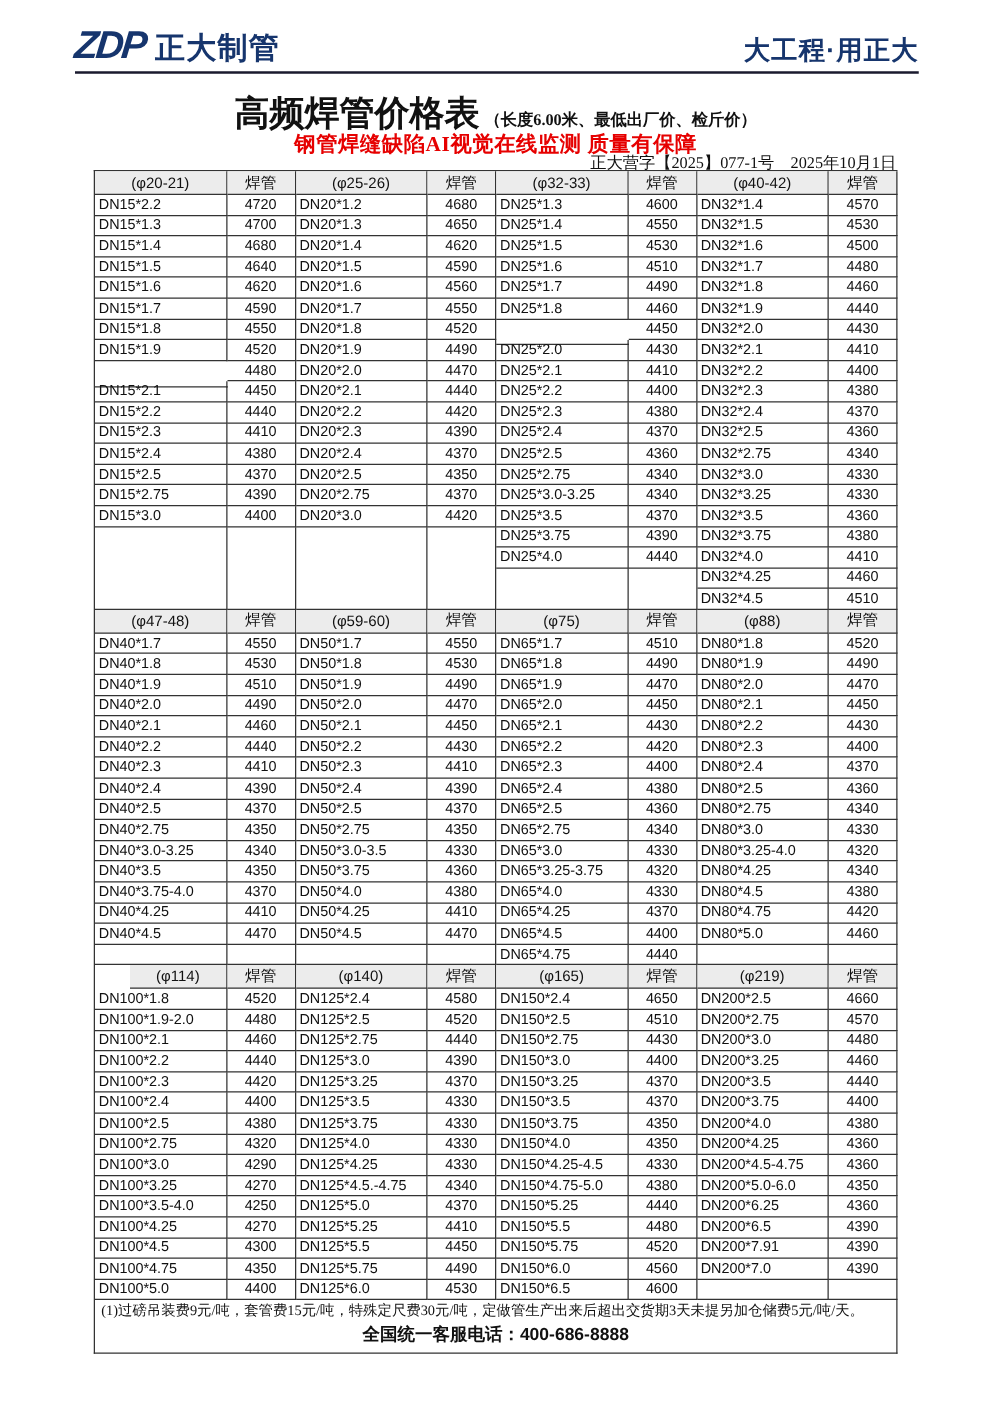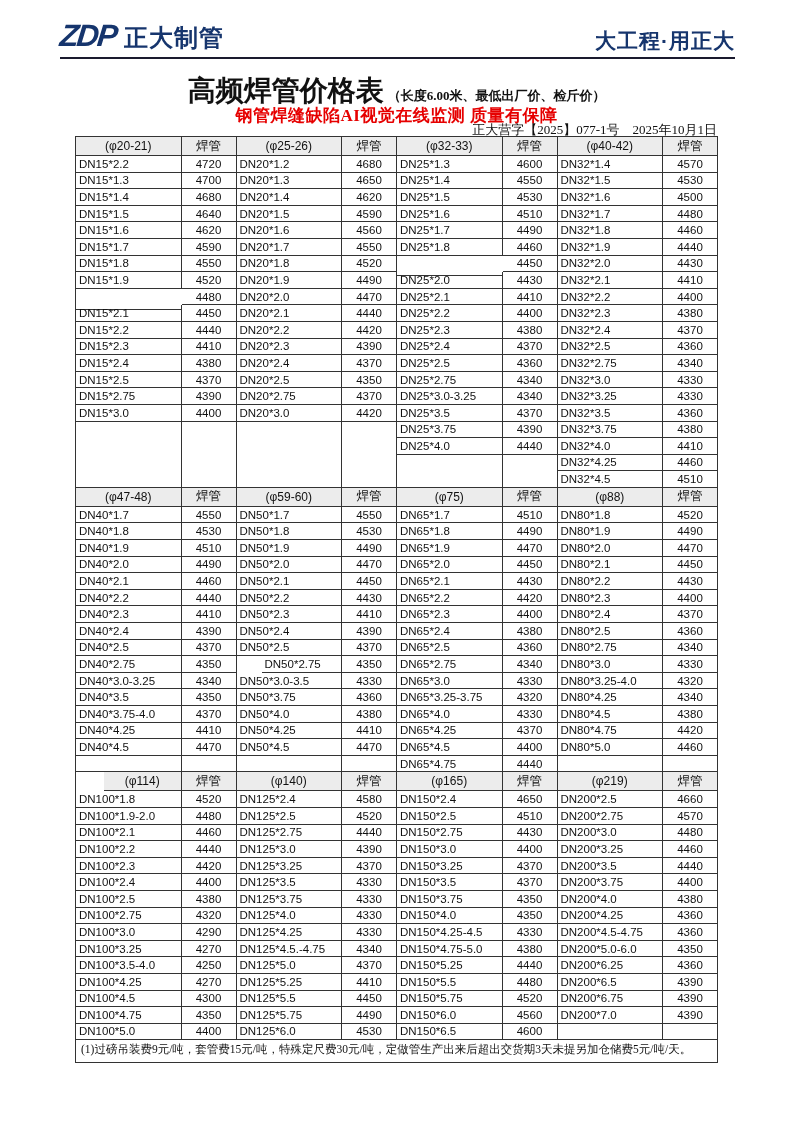--- a/index.html
+++ b/index.html
@@ -291,21 +291,21 @@
       <div class="cell spec" style="grid-area: 6 / 3;">DN50*2.1</div>
       <div class="cell price" style="grid-area: 6 / 4;">4450</div>
       <div class="cell spec" style="grid-area: 7 / 3;">DN50*2.2</div>
       <div class="cell price" style="grid-area: 7 / 4;">4430</div>
       <div class="cell spec" style="grid-area: 8 / 3;">DN50*2.3</div>
       <div class="cell price" style="grid-area: 8 / 4;">4410</div>
       <div class="cell spec" style="grid-area: 9 / 3;">DN50*2.4</div>
       <div class="cell price" style="grid-area: 9 / 4;">4390</div>
       <div class="cell spec" style="grid-area: 10 / 3;">DN50*2.5</div>
       <div class="cell price" style="grid-area: 10 / 4;">4370</div>
-      <div class="cell spec" style="grid-area: 11 / 3; margin-left: 25px;">DN50*2.75</div>
+      <div class="cell spec" style="grid-area: 11 / 3;">DN50*2.75</div>
       <div class="cell price" style="grid-area: 11 / 4;">4350</div>
       <div class="cell spec" style="grid-area: 12 / 3;">DN50*3.0-3.5</div>
       <div class="cell price" style="grid-area: 12 / 4;">4330</div>
       <div class="cell spec" style="grid-area: 13 / 3;">DN50*3.75</div>
       <div class="cell price" style="grid-area: 13 / 4;">4360</div>
       <div class="cell spec" style="grid-area: 14 / 3;">DN50*4.0</div>
       <div class="cell price" style="grid-area: 14 / 4;">4380</div>
       <div class="cell spec" style="grid-area: 15 / 3;">DN50*4.25</div>
       <div class="cell price" style="grid-area: 15 / 4;">4410</div>
       <div class="cell spec" style="grid-area: 16 / 3;">DN50*4.5</div>
@@ -497,23 +497,24 @@
       <div class="cell spec" style="grid-area: 9 / 7;">DN200*4.25</div>
       <div class="cell price" style="grid-area: 9 / 8;">4360</div>
       <div class="cell spec" style="grid-area: 10 / 7;">DN200*4.5-4.75</div>
       <div class="cell price" style="grid-area: 10 / 8;">4360</div>
       <div class="cell spec" style="grid-area: 11 / 7;">DN200*5.0-6.0</div>
       <div class="cell price" style="grid-area: 11 / 8;">4350</div>
       <div class="cell spec" style="grid-area: 12 / 7;">DN200*6.25</div>
       <div class="cell price" style="grid-area: 12 / 8;">4360</div>
       <div class="cell spec" style="grid-area: 13 / 7;">DN200*6.5</div>
       <div class="cell price" style="grid-area: 13 / 8;">4390</div>
-      <div class="cell spec" style="grid-area: 14 / 7;">DN200*6.75</div>
+      <div class="cell spec" style="grid-area: 14 / 7;">DN200*7.91</div>
       <div class="cell price" style="grid-area: 14 / 8;">4390</div>
       <div class="cell spec" style="grid-area: 15 / 7;">DN200*7.0</div>
       <div class="cell price" style="grid-area: 15 / 8;">4390</div>
       <div class="cell fill" style="grid-area: 16 / 7;"></div>
       <div class="cell fill" style="grid-area: 16 / 8;"></div>
     </div>
     <div class="t-footer">
       <div class="note-line">(1)过磅吊装费9元/吨，套管费15元/吨，特殊定尺费30元/吨，定做管生产出来后超出交货期3天未提另加仓储费5元/吨/天。</div>
+      <div class="service-line"><span>全国统一客服电话：</span><span class="service-phone">400-686-8888</span></div>
     </div>
   </div>
 
 </body></html>

